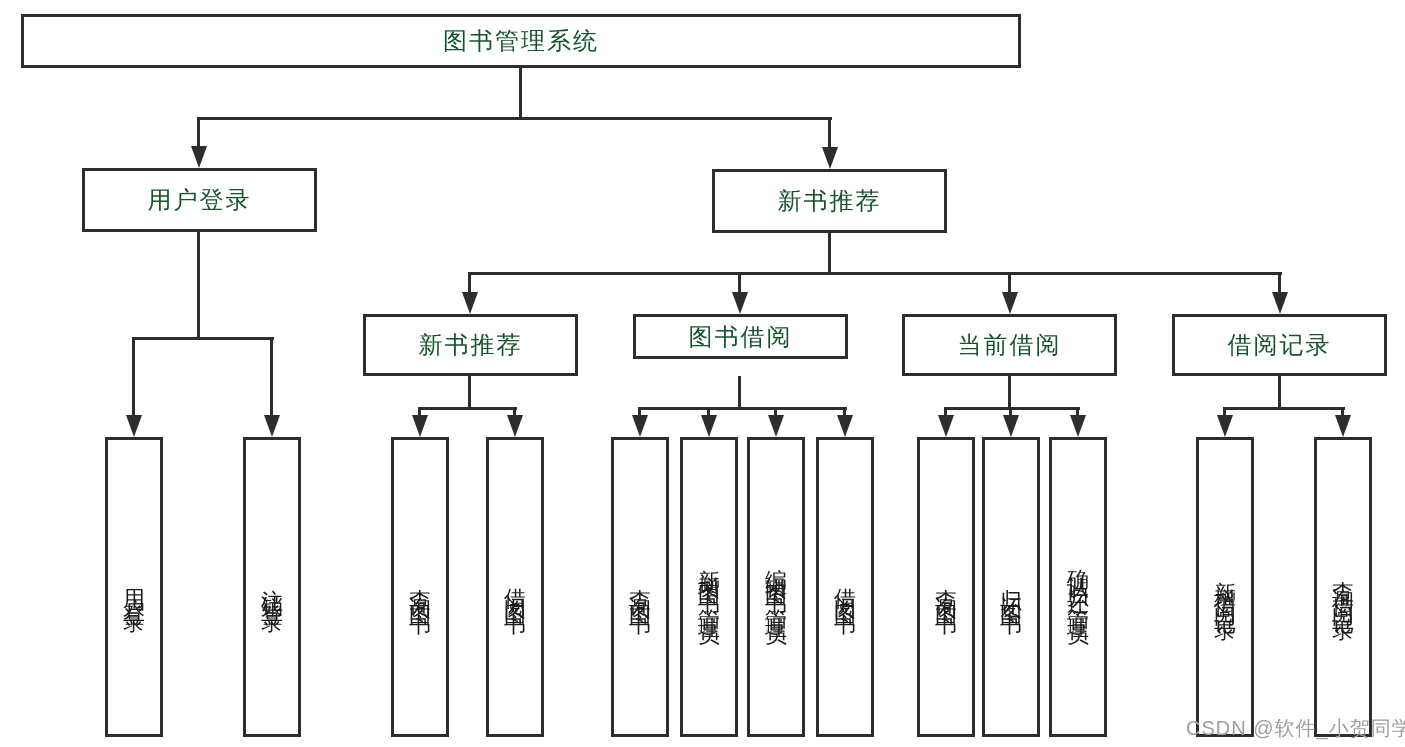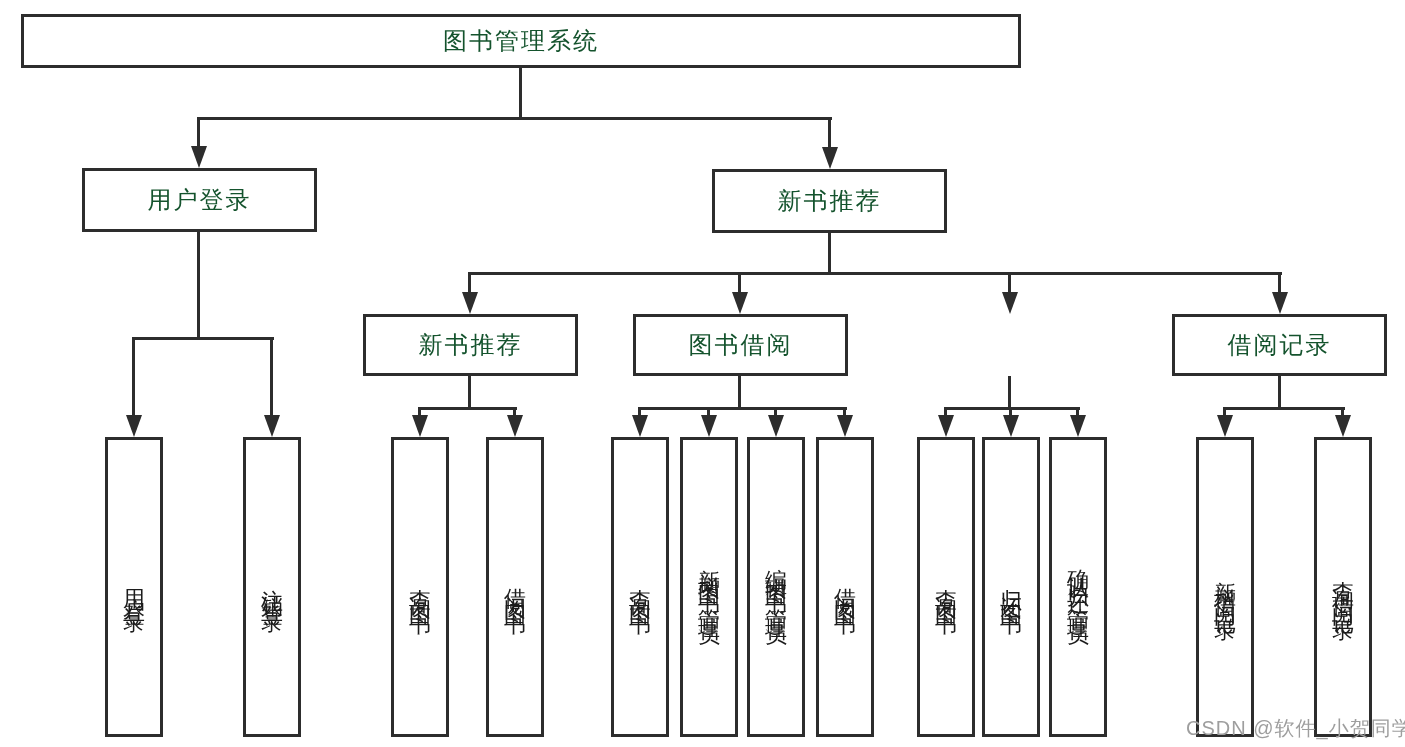--- a/index.html
+++ b/index.html
@@ -109,21 +109,22 @@
   <div class="vline" style="left:468px; top:272px; height:22px;"></div>
   <div class="arrow" style="left:462px; top:292px;"></div>
   <div class="vline" style="left:738px; top:272px; height:22px;"></div>
   <div class="arrow" style="left:732px; top:292px;"></div>
   <div class="vline" style="left:1008px; top:272px; height:22px;"></div>
   <div class="arrow" style="left:1002px; top:292px;"></div>
   <div class="vline" style="left:1278px; top:272px; height:22px;"></div>
   <div class="arrow" style="left:1272px; top:292px;"></div>
 
   <div class="box" style="left:363px; top:314px; width:215px; height:62px;">新书推荐</div>
-  <div class="box" style="left:633px; top:314px; width:215px; height:62px;">图书借阅</div>
+  <div class="box" style="left:633px; top:314px; width:215px; height:45px;">图书借阅</div>
+  <div class="box" style="left:902px; top:314px; width:215px; height:62px;">当前借阅</div>
   <div class="box" style="left:1172px; top:314px; width:215px; height:62px;">借阅记录</div>
 
   <div class="vline" style="left:468px; top:376px; height:34px;"></div>
   <div class="hline" style="left:418px; top:407px; width:99px;"></div>
   <div class="vline" style="left:418px; top:407px; height:10px;"></div>
   <div class="arrow" style="left:412px; top:415px;"></div>
   <div class="vline" style="left:513px; top:407px; height:10px;"></div>
   <div class="arrow" style="left:507px; top:415px;"></div>
 
   <div class="vline" style="left:738px; top:376px; height:34px;"></div>

